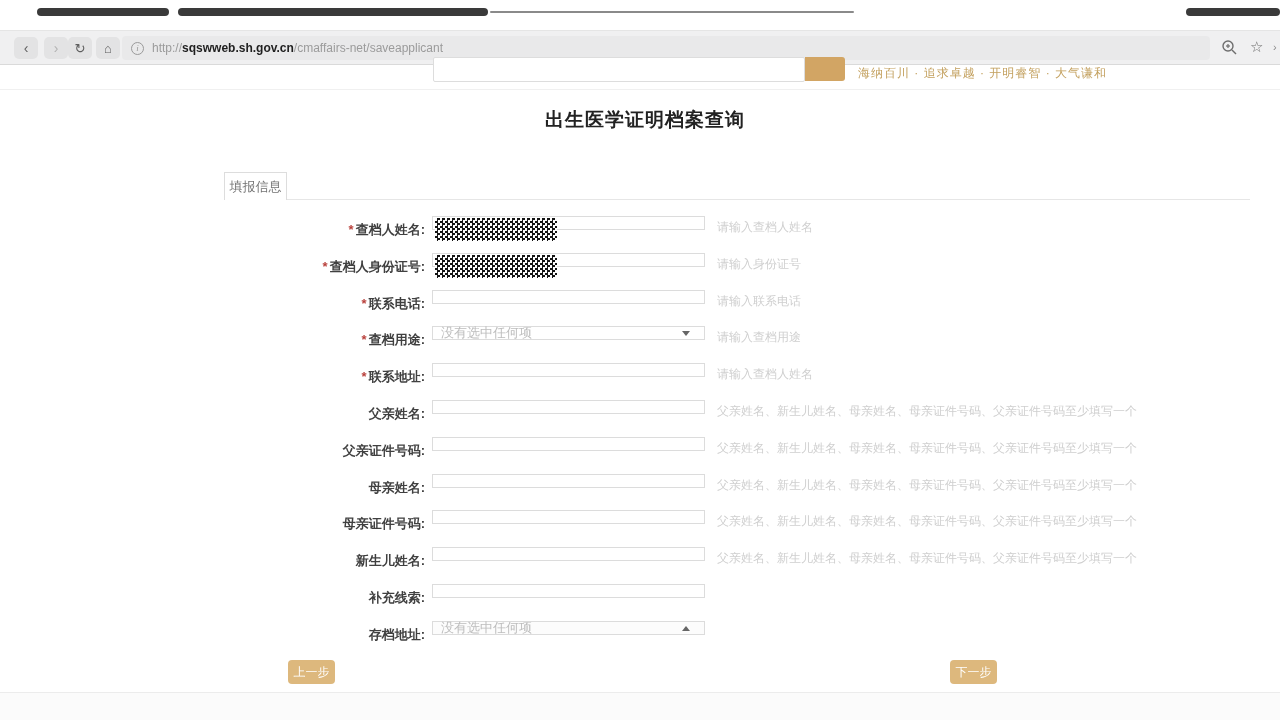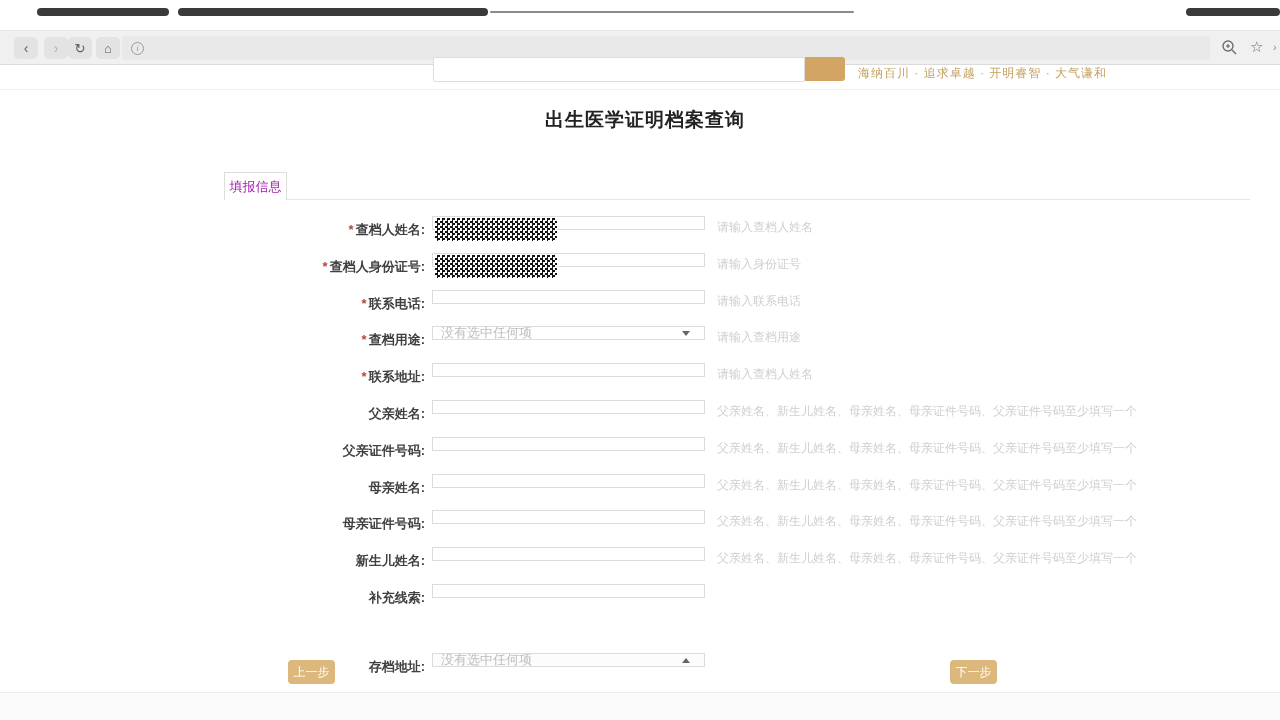--- a/index.html
+++ b/index.html
@@ -38,21 +38,21 @@
   .hdr-divider { position:absolute; left:0; top:24px; width:1280px; height:1px; background:#f0f0f0; }
 
   .page-title { position:absolute; left:0; top:42px; width:1290px; text-align:center;
     font-size:19px; font-weight:700; color:#222; letter-spacing:1px; }
 
   
   .tabstrip-line { position:absolute; left:224px; top:134px; width:1026px; height:1px; background:#e6e6e6; }
   .form-tab { position:absolute; left:224px; top:107px; width:63px; height:28px;
     background:#fff; border:1px solid #ddd; border-bottom:none; z-index:2;
     display:flex; align-items:center; justify-content:center;
-    font-size:13px; color:#a21caf; cursor:pointer; }
+    font-size:13px; color:#737373; cursor:pointer; }
 
   
   .frow { position:absolute; left:0; width:1280px; height:27px; }
   .flabel { position:absolute; right:855px; top:0; height:27px; line-height:27px;
     font-size:13px; font-weight:700; color:#404040; white-space:nowrap; }
   .star { color:#b9413c; margin-right:2px; font-weight:700; }
   .fctl { position:absolute; left:432px; top:0; width:273px; height:14px;
     border:1px solid #dcdcdc; border-radius:0; background:#fff; }
   input.fctl { padding:0 8px; font-size:13px; color:#333; outline:none;
     font-family:"Liberation Sans","DejaVu Sans",sans-serif; }
@@ -94,20 +94,21 @@
       <span>›</span>
     </div>
     <div class="navbtn" style="left:68px;font-size:13px;">
       <span>↻</span>
     </div>
     <div class="navbtn" style="left:96px;font-size:13px;">
       <span>⌂</span>
     </div>
     <div class="urlbar">
       <span class="info-glyph">i</span>
+      <span class="urltext"><span>http://</span><b>sqswweb.sh.gov.cn</b><span>/cmaffairs-net/saveapplicant</span></span>
     </div>
     <div class="tool-ico" style="left:1221px;">
       <svg width="17" height="17" viewBox="0 0 17 17">
         <circle cx="7" cy="7" r="5" fill="none" stroke="#6e6e6e" stroke-width="1.4"></circle>
         <line x1="11" y1="11" x2="15" y2="15" stroke="#6e6e6e" stroke-width="1.4"></line>
         <line x1="5" y1="7" x2="9" y2="7" stroke="#6e6e6e" stroke-width="1.2"></line>
         <line x1="7" y1="5" x2="7" y2="9" stroke="#6e6e6e" stroke-width="1.2"></line>
       </svg>
     </div>
     <div class="tool-ico" style="left:1250px;top:7px;font-size:15px;">
@@ -195,21 +196,21 @@
       <div class="flabel"><span>新生儿姓名:</span></div>
       <input class="fctl" style="">
       <div class="fhint">父亲姓名、新生儿姓名、母亲姓名、母亲证件号码、父亲证件号码至少填写一个</div>
     </div>
 
     <div class="frow" style="top:519px;">
       <div class="flabel"><span>补充线索:</span></div>
       <input class="fctl" style="">
     </div>
 
-    <div class="frow" style="top:588px;padding-left:45px;">
+    <div class="frow" style="top:556px;padding-left:45px;">
       <div class="flabel"><span>存档地址:</span></div>
       <div class="fctl fselect" style="background:#fcfcfc;">
         <span class="sel-text">没有选中任何项</span>
         <span class="caret-up"></span>
       </div>
     </div>
 
     <button class="gold-btn" style="left:288px;top:595px;">上一步</button>
     <button class="gold-btn" style="left:950px;top:595px;">下一步</button>
   </div>

